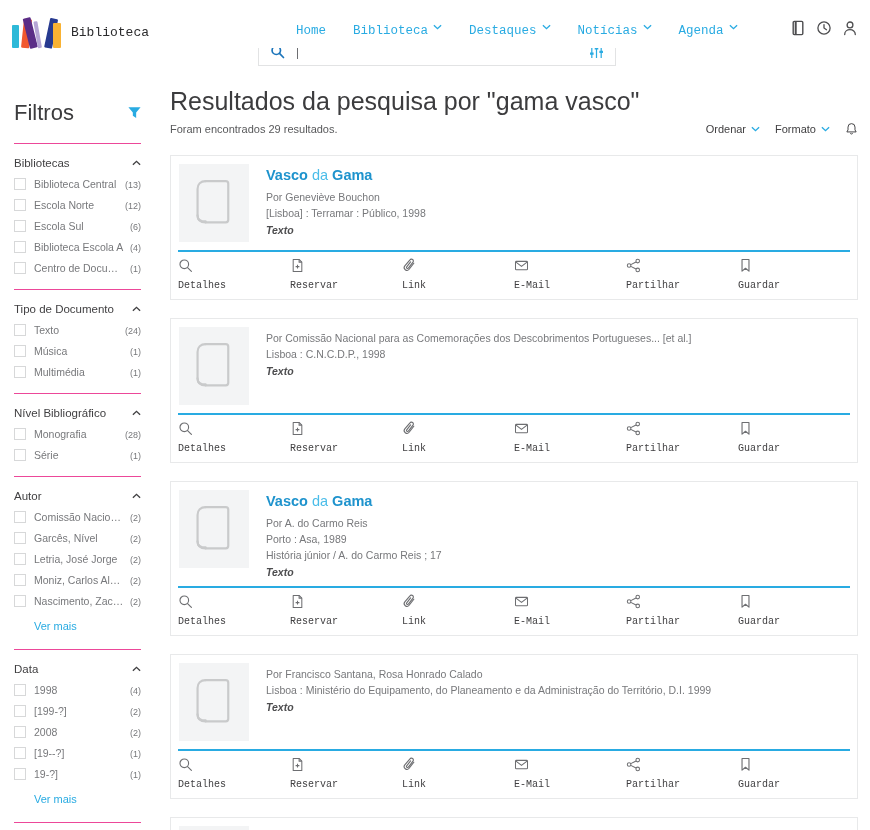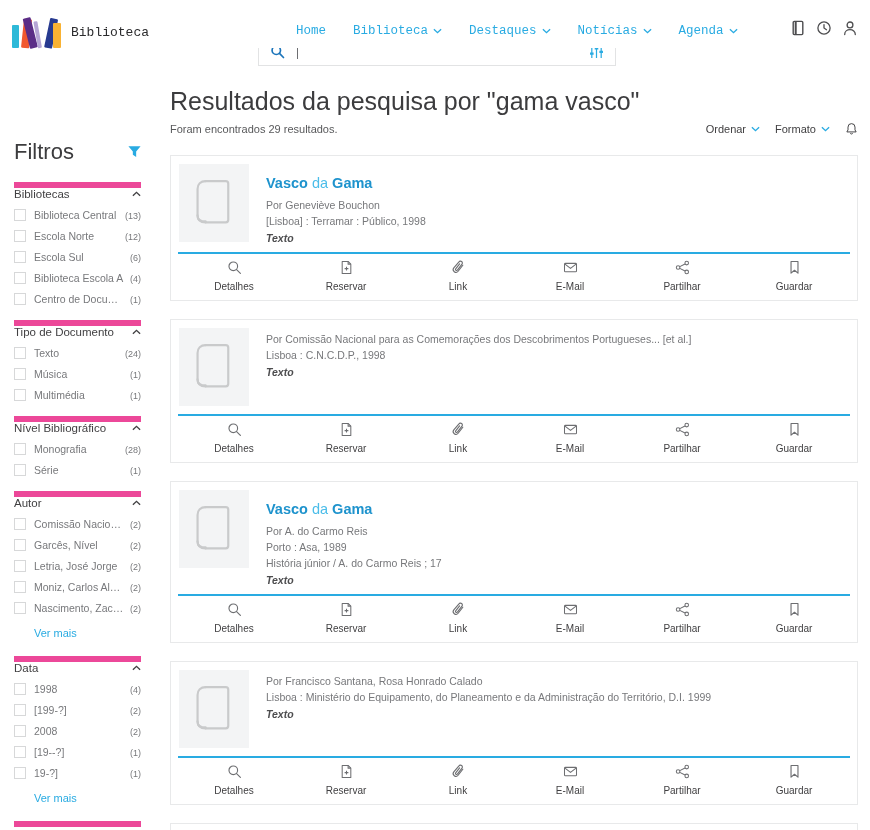--- a/index.html
+++ b/index.html
@@ -18,43 +18,43 @@
   .logo{ width:48px; height:34px; position:relative; }
   .bk{ position:absolute; bottom:1px; border-radius:1px; transform-origin:bottom center; }
   .bk0{ left:0;  width:7px; height:23px; }
   .bk1{ left:9px; width:8px; height:29px; transform:rotate(6deg); }
   .bk2{ left:18px; width:8px; height:31px; transform:rotate(-14deg); }
   .bk3{ left:26px; width:4px; height:27px; transform:rotate(-10deg); }
   .bk4{ left:32px; width:8px; height:30px; transform:rotate(12deg); }
   .bk5{ left:41px; width:8px; height:25px; }
   .brand-text{ font-size:13px; color:#2b2b2d; }
   .nav{ position:absolute; left:296px; top:12px; display:flex; gap:27px; }
-  .nav-item{ color:var(--accent); font-size:12.5px; display:flex; align-items:center; gap:5px; cursor:pointer; white-space:nowrap; }
+  .nav-item{ color:var(--accent); font-size:12.5px; display:flex; align-items:flex-start; gap:5px; cursor:pointer; white-space:nowrap; }
   .chev{ width:9px; height:6px; display:inline-block; color:var(--accent); }
   .top-icons{ position:absolute; right:12px; top:8px; display:flex; gap:10px; }
   .tico{ width:16px; height:16px; display:inline-block; color:#4d4d4f; cursor:pointer; }
 
   
   .searchbar{
     position:absolute; left:258px; top:36px; width:358px; height:30px;
     background:#fff; border:1px solid #e2e3e4; display:flex; align-items:center;
     padding:0 11px; z-index:4;
   }
   .s-icon{ width:15px; height:15px; color:#1c75bb; flex:none; }
   .caret{ width:1px; height:15px; background:#6d6e71; margin-left:12px; flex:none; }
   .search-input{ flex:1; border:0; outline:none; font-size:12px; padding:0 6px; color:#414042; min-width:0; background:transparent; }
   .sliders{ width:15px; height:15px; color:var(--accent); flex:none; cursor:pointer; }
 
   
   .sidebar{ position:absolute; left:14px; top:100px; width:127px; }
-  .filters-head{ display:flex; justify-content:space-between; align-items:center;margin-top:39px; }
+  .filters-head{ display:flex; justify-content:space-between; align-items:center; }
   .filters-head h2{ margin:0; font-size:22px; font-weight:300; color:#3c3c3e; }
   .funnel{ width:13px; height:12px; color:var(--accent); cursor:pointer; }
   #filter-sections{ margin-top:17px; }
-  .filter-section{ border-top:6px solid #ec4899; margin-top:15px; }
+  .filter-section{ border-top:1px solid #ec4899; padding-top:13px; margin-top:15px; }
   .filter-section:first-child{ margin-top:0; }
   .fs-head{ display:flex; justify-content:space-between; align-items:center; }
   .fs-title{ font-size:11.5px; color:#414042; }
   .chev-up{ width:9px; height:6px; color:#414042; cursor:pointer; }
   .f-item{ display:flex; align-items:flex-end; margin-top:9px; cursor:pointer; }
   .checkbox{ width:12px; height:12px; border:1px solid #d7d8d9; background:#fff; flex:none; margin-right:8px; }
   .f-label{ flex:1; font-size:10.5px; color:#77787b; white-space:nowrap; overflow:hidden; text-overflow:ellipsis; }
   .f-count{ font-size:9px; color:#77787b; margin-left:4px; flex:none; }
   .ver-mais{ display:inline-block; color:var(--accent); font-size:11px; margin:13px 0 0 20px; cursor:pointer; }
 
@@ -67,27 +67,27 @@
   .tb-item{ display:flex; align-items:center; gap:5px; font-size:11px; color:#414042; cursor:pointer;text-align:center; }
   .bell{ width:13px; height:14px; color:#414042; cursor:pointer; }
 
   .cards{ margin-top:18px; }
   .card{ border:1px solid #e8e9ea; background:#fff; margin-bottom:18px; }
   .card-body{ display:flex; padding:8px 8px 8px 8px; min-height:94px; }
   .thumb{ width:70px; height:78px; background:#f3f4f5; flex:none; margin-right:17px;
           display:flex; align-items:center; justify-content:center; cursor:pointer; }
   .thumb svg{ width:44px; height:52px; }
   .card-info{ padding-top:3px; min-width:0; }
-  .c-title{ margin:8px 0 6px 0; font-size:14.5px; font-weight:400; cursor:pointer; }
+  .c-title{ margin:0 0 6px 0; font-size:14.5px; font-weight:400; cursor:pointer; }
   .c-title .tn{ color:#4bbde9; }
   .c-title .th{ color:#1e93cd; font-weight:700; }
   .c-line{ font-size:10.5px; color:#77787b; line-height:16px; }
   .c-type{ font-size:10.5px; color:#4d4d4f; font-style:italic; font-weight:700; margin-top:3px; }
   .card-actions{ border-top:2px solid var(--accent); margin:0 7px; display:flex; padding:6px 0 8px; }
-  .action{ flex:1; text-align:center; cursor:pointer; }
+  .action{ flex:1; text-align:left; cursor:pointer;font-family:Liberation Mono, monospace; }
   .a-ic{ width:15px; height:15px; display:inline-block; color:#6d6e71; }
   .action-label{ font-size:10px; color:#414042; margin-top:2px; }
 </style>
 </head>
 <body>
 
 <header class="topbar">
   <div class="brand">
     <span class="logo" id="logo-host">
         <span class="bk bk0" style="background:#2eb9d8"></span>

